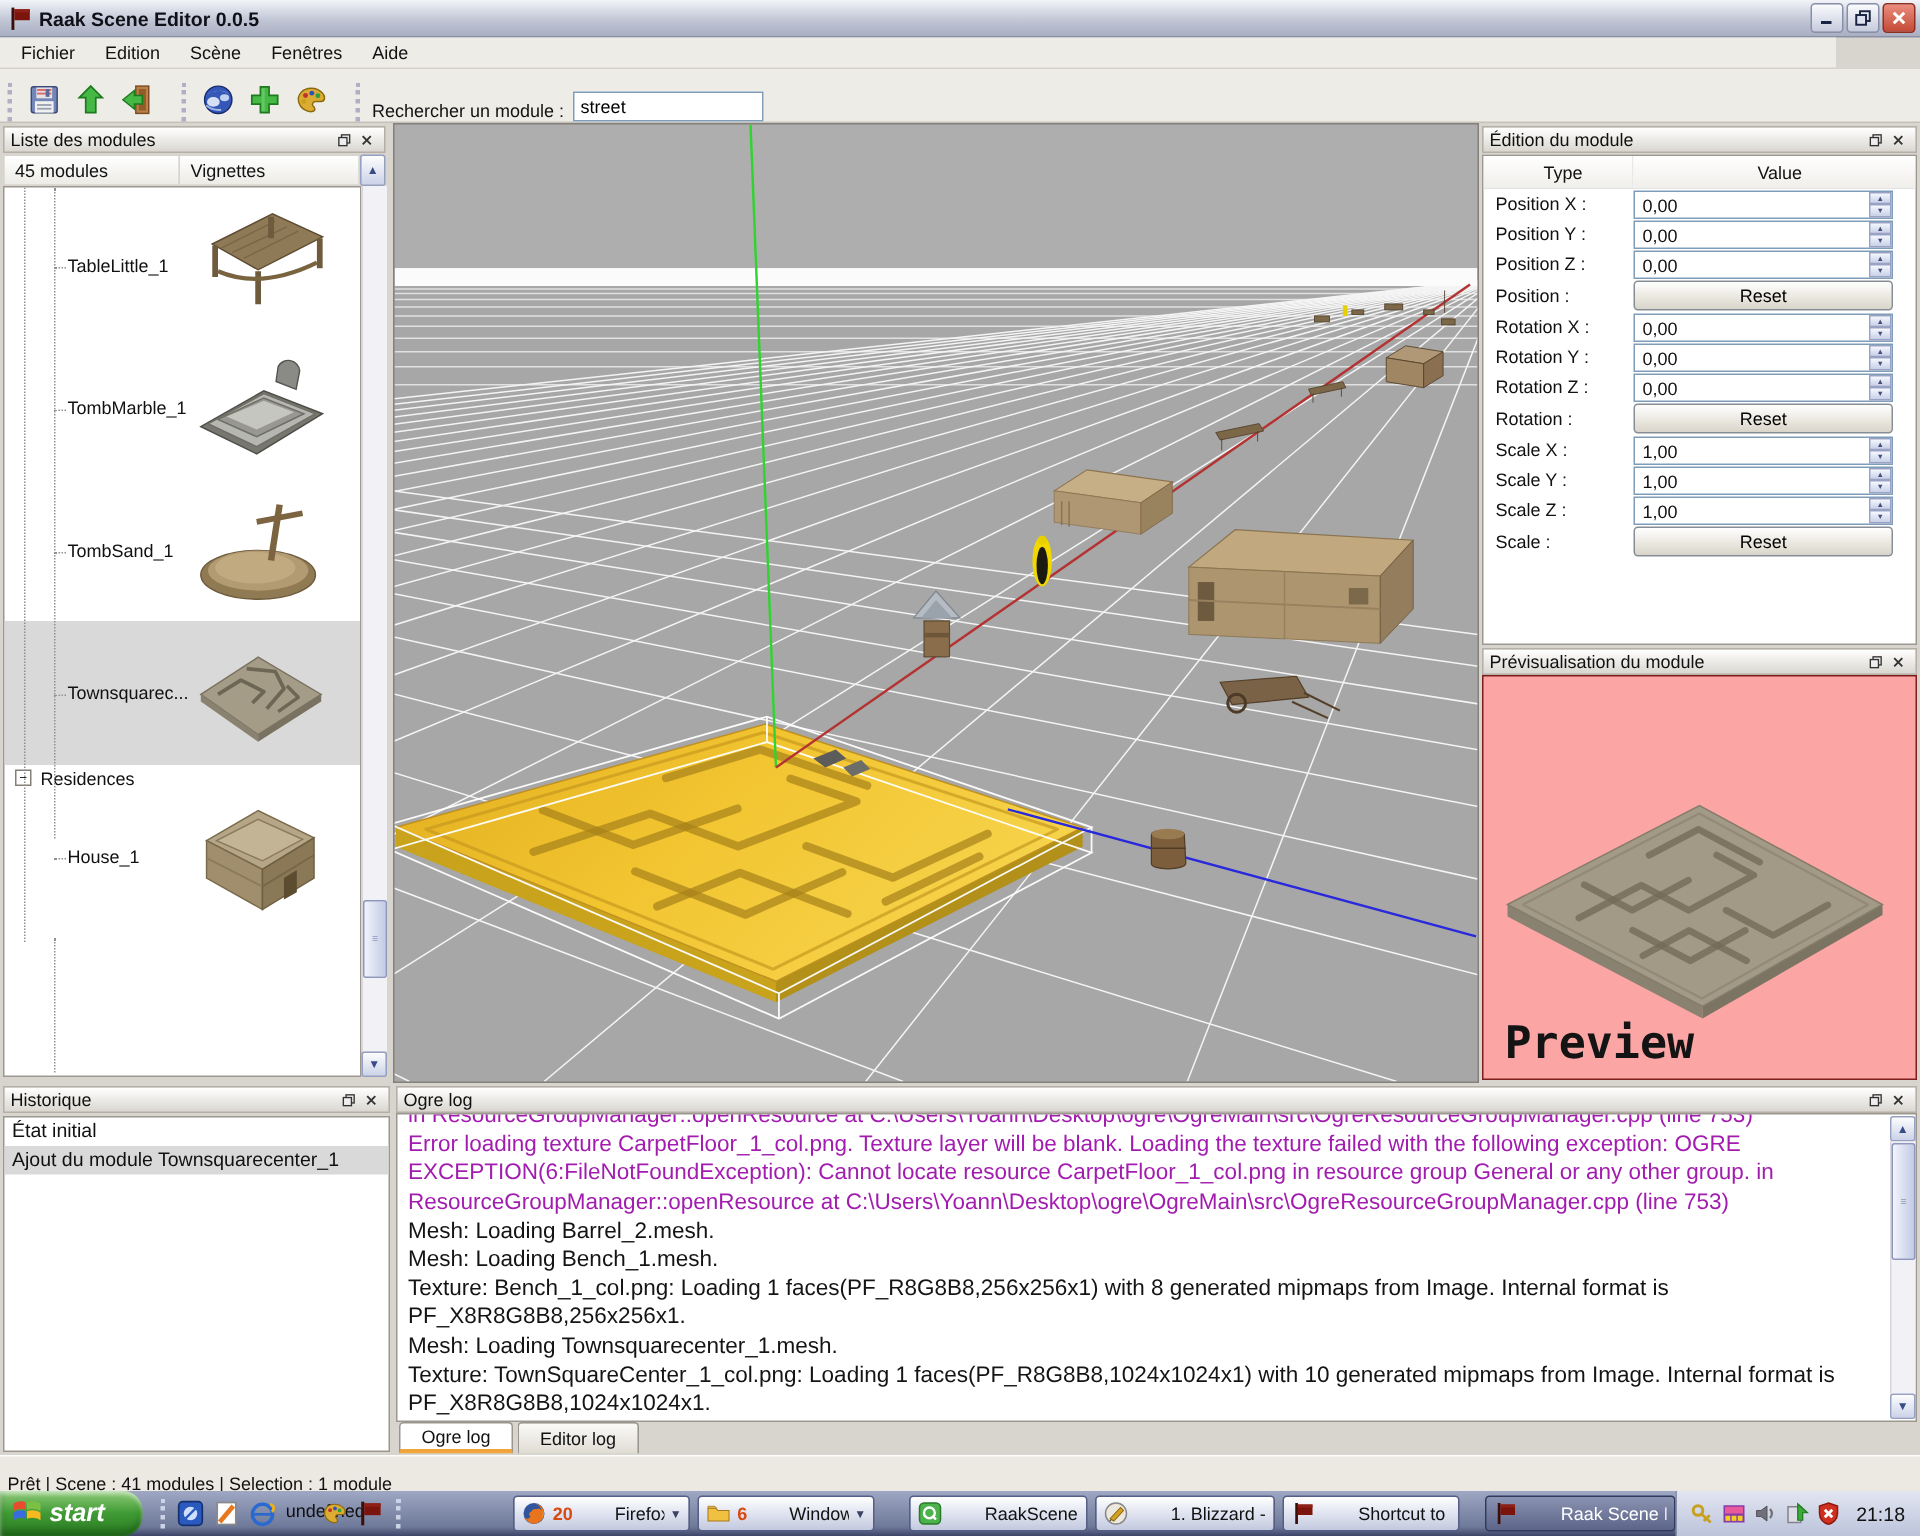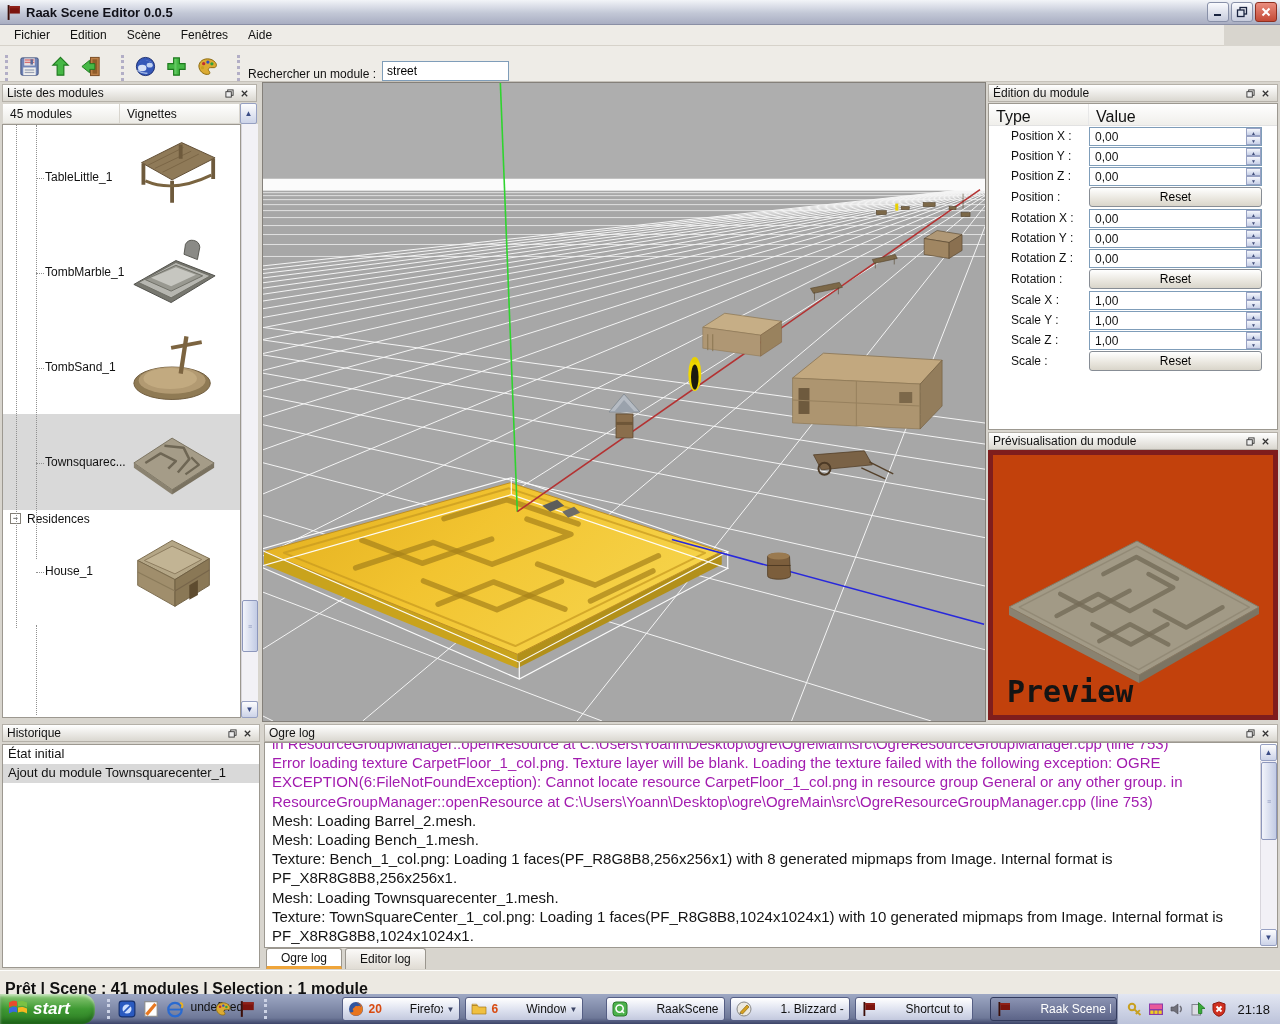--- a/index.html
+++ b/index.html
@@ -64,58 +64,58 @@
 .sb-thumb { position:absolute; left:0; width:16px; background:linear-gradient(90deg,#f2f4fb,#c2cbe4);
   border:1px solid #8d97bc; border-radius:2px; display:flex; align-items:center; justify-content:center;
   font-size:7px; color:#8d97bc; letter-spacing:0; }
 
 
 #viewport { position:absolute; left:262px; top:82px; width:724px; height:640px; border:1px solid #84807a;
   background:#a7a7a7; overflow:hidden; }
 
 
 .edit-headers { display:flex; height:22px; border-bottom:1px solid #e2e2e2; }
-.eh { font-size:16px; padding:4px 0 16px 7px; background:linear-gradient(#ffffff,#f0efeb); }
+.eh { font-size:12px; padding:4px 0 16px 7px; background:linear-gradient(#ffffff,#f0efeb);text-align:center; }
 .eh:first-child { width:100px; border-right:1px solid #e8e8e8; }
 .edit-row { display:flex; align-items:center; height:20px; }
 .edit-row.btnrow { height:22px; }
-.edit-label { width:100px; font-size:12px; padding-left:22px; white-space:nowrap; }
+.edit-label { width:100px; font-size:12px; padding-left:8px; white-space:nowrap; }
 .edit-value { flex:1; display:flex; align-items:center; padding-right:15px; }
 .spinbox { flex:1; height:19px; border:1px solid #7f9db9; background:#fff; display:flex; }
 .spin-value { flex:1; font-size:12px; padding:2px 0 0 5px; }
 .spin-btns { width:15px; display:flex; flex-direction:column; }
 .spin-btn { flex:1; background:linear-gradient(#f6f8fd,#c9d1e8); border:1px solid #98a2c4;
   font-size:5px; line-height:4px; color:#44507c; text-align:center; padding-top:2px; }
 .reset-btn { flex:1; height:20px; border:1px solid #878d95; border-radius:3px; font-size:12px;
   background:linear-gradient(#ffffff,#e9e6de 60%,#d9d5ca); font-family:"Liberation Sans",sans-serif; }
 
 
-#preview-box { position:absolute; left:988px; top:450px; width:290px; height:270px; background:#c2410c;
-  border:5px solid #7f1d1d; overflow:hidden;text-decoration:underline; }
+#preview-box { position:absolute; left:988px; top:450px; width:290px; height:270px; background:#fca5a5;
+  border:1px solid #7f1d1d; overflow:hidden;text-decoration:underline; }
 .preview-word { position:absolute; left:14px; bottom:6px; font-family:"DejaVu Sans Mono",monospace;
   font-size:30px; font-weight:bold; color:#141414; }
 
 
 .hist-item { height:19px; font-size:13px; padding:1px 5px; white-space:nowrap; }
 .hist-item.selected { background:#d9d9d9; }
 
 
 #log-content { position:absolute; left:264px; top:742px; width:1014px; height:206px; background:#fff;
   border:1px solid #9c9890; overflow:hidden; }
 .log-lines { margin-top:-9px; padding-left:7px; }
 .log-line { font-size:15px; line-height:19.2px; white-space:nowrap; color:#141414; }
 .log-line.error { color:#a21caf; }
 .log-tabs { position:absolute; left:266px; top:948px; height:21px; display:flex; gap:3px; }
 .tab { height:21px; padding:3px 14px 0; font-size:12px; border:1px solid #9a968e; border-bottom:none;
   border-radius:3px 3px 0 0; background:linear-gradient(#fbfaf8,#e0dcd4); }
 .tab.active { background:#fff; border-bottom:3px solid #efa53a; padding-top:2px; }
 
 
 .statusbar { position:absolute; left:0; top:970px; width:1280px; height:36px; background:#ece9e2;
-  border-top:1px solid #fdfdfb; display:flex; align-items:center; padding-left:5px; font-size:16px;font-weight:bold; }
+  border-top:1px solid #fdfdfb; display:flex; align-items:center; padding-left:5px; font-size:12px; }
 
 
 .taskbar { position:absolute; left:0; top:994px; width:1280px; height:30px;
   background:linear-gradient(#9ea8c4,#6e7898 80%,#3c4468); display:flex; align-items:center; }
 .start-btn { height:30px; width:98px; background:linear-gradient(#8fcb7a,#3f9a33 50%,#2b7b23);
   border-radius:0 13px 13px 0; display:flex; align-items:center; color:#fff; font-weight:bold;
   font-style:italic; font-size:17px; padding-left:8px; gap:5px;
   box-shadow:inset 0 2px 3px rgba(255,255,255,.55), inset 0 -4px 5px rgba(0,50,0,.35); }
 .start-btn svg { width:20px; height:17px; }
 .quicklaunch { display:flex; align-items:center; gap:6px; padding:0 6px 0 10px; }

